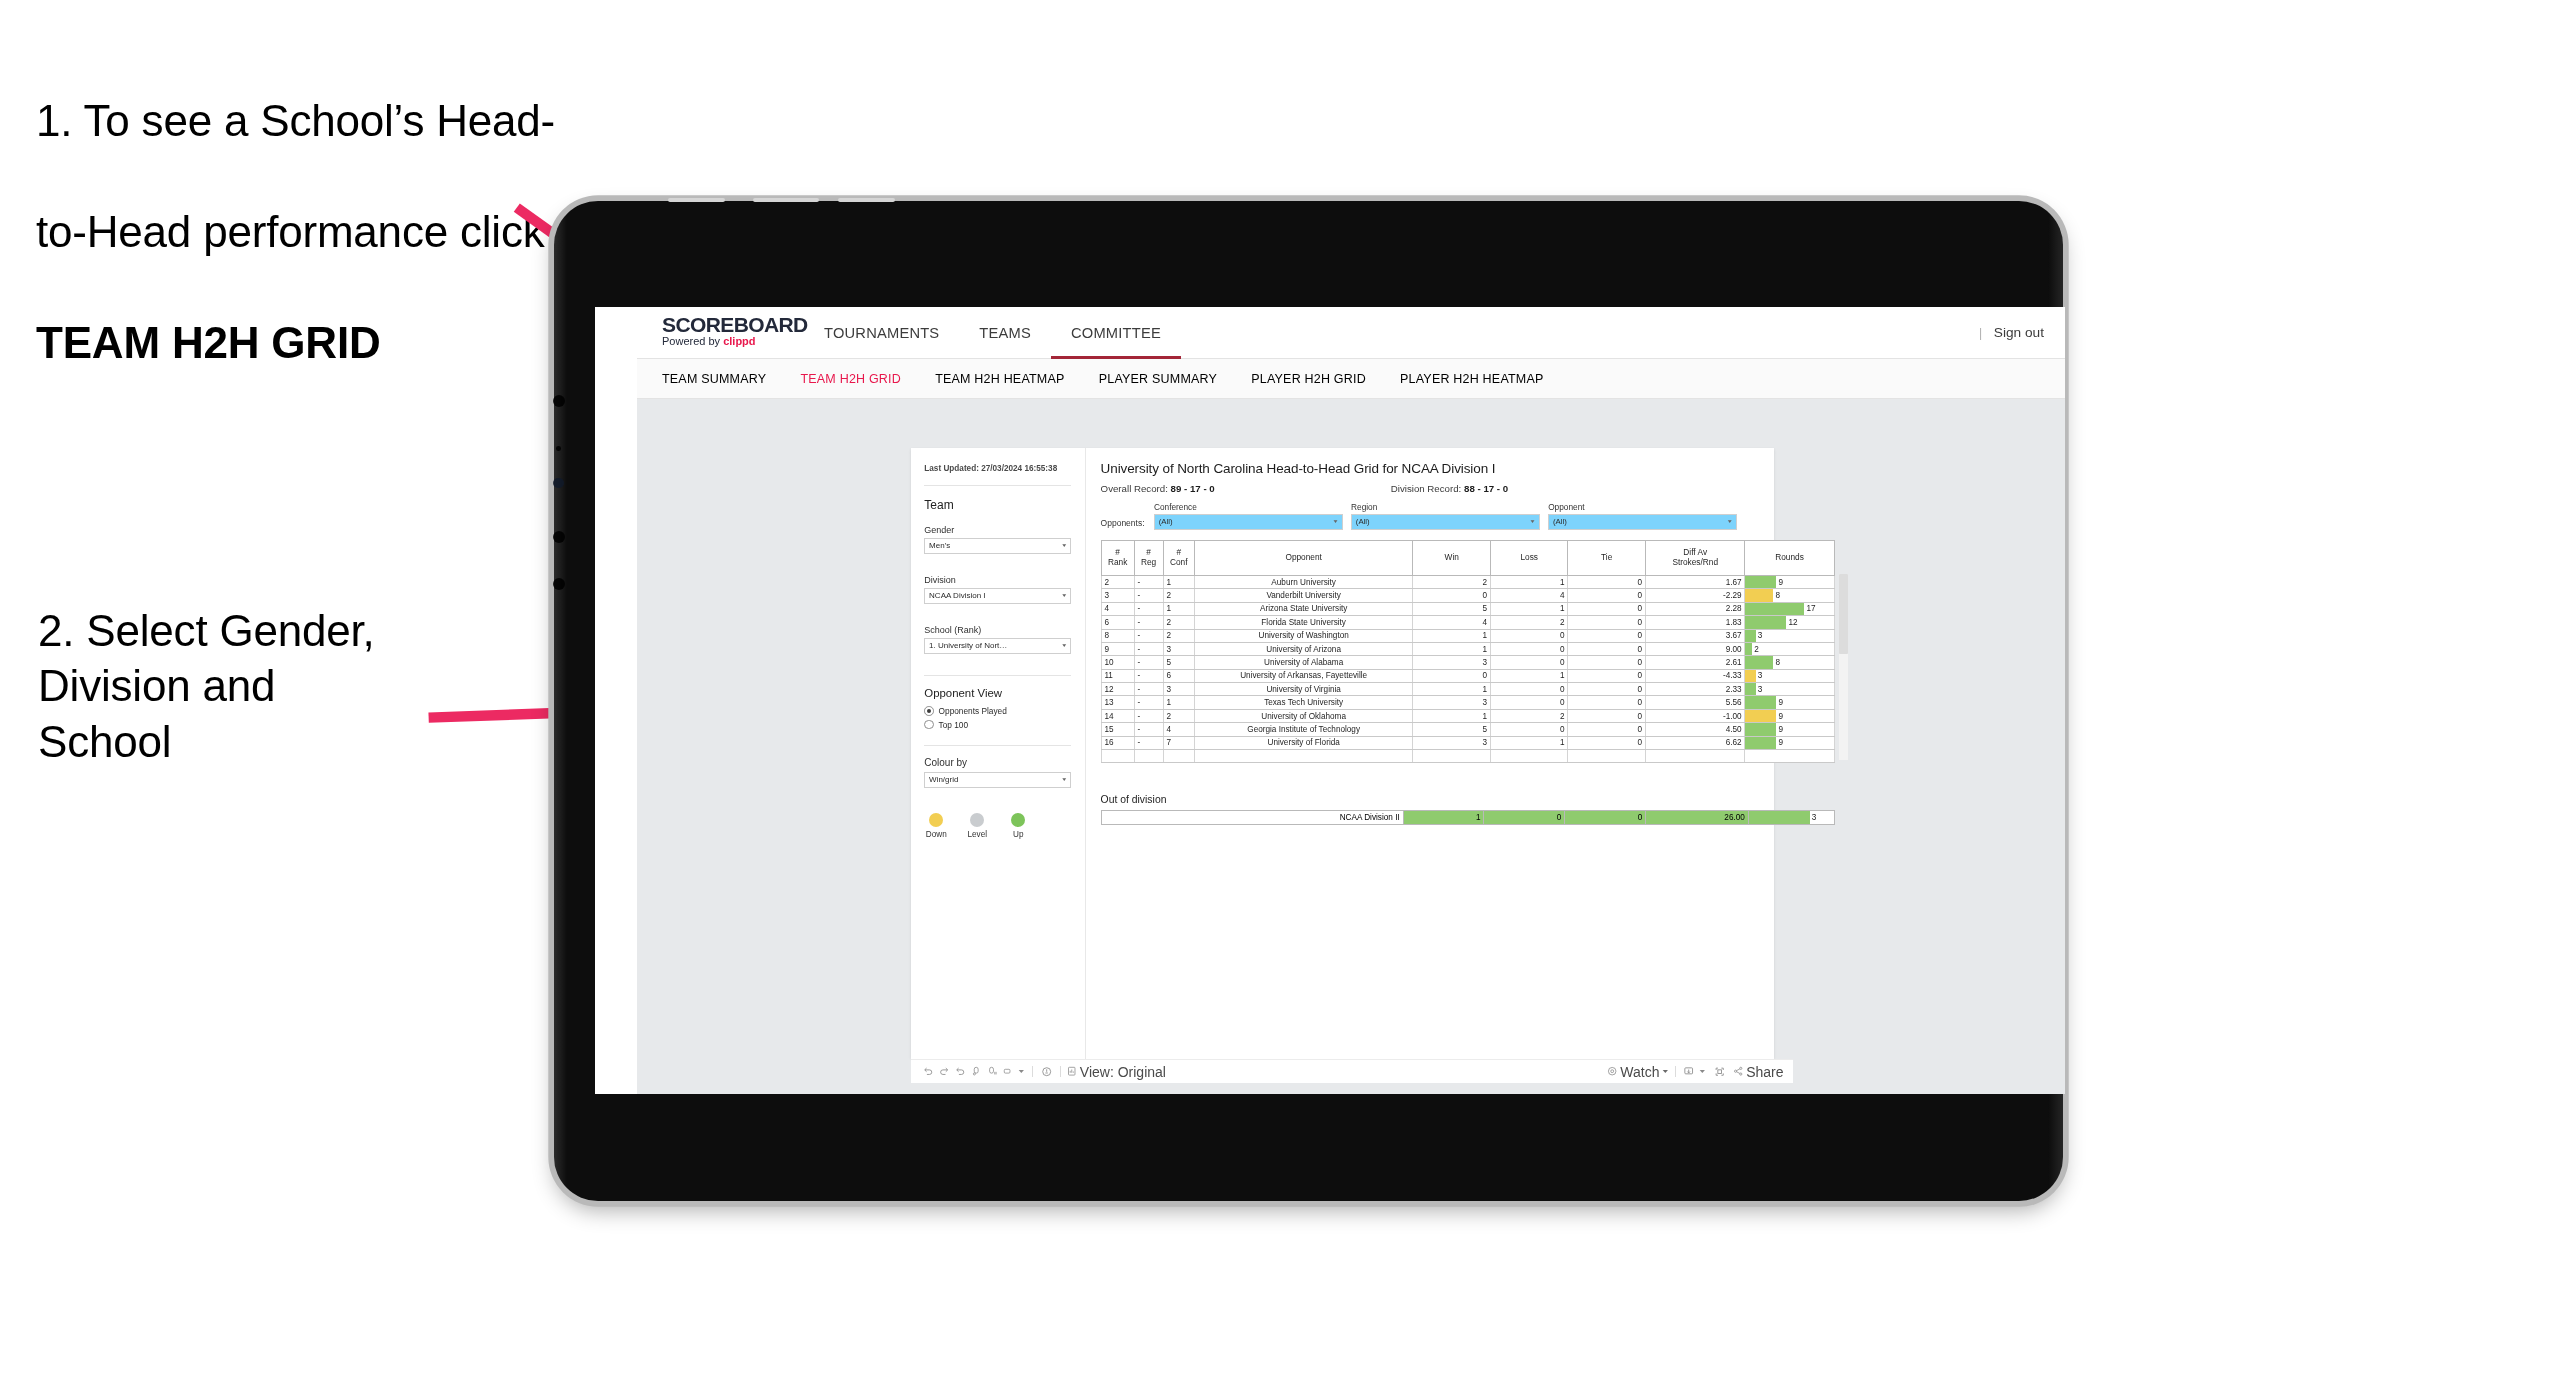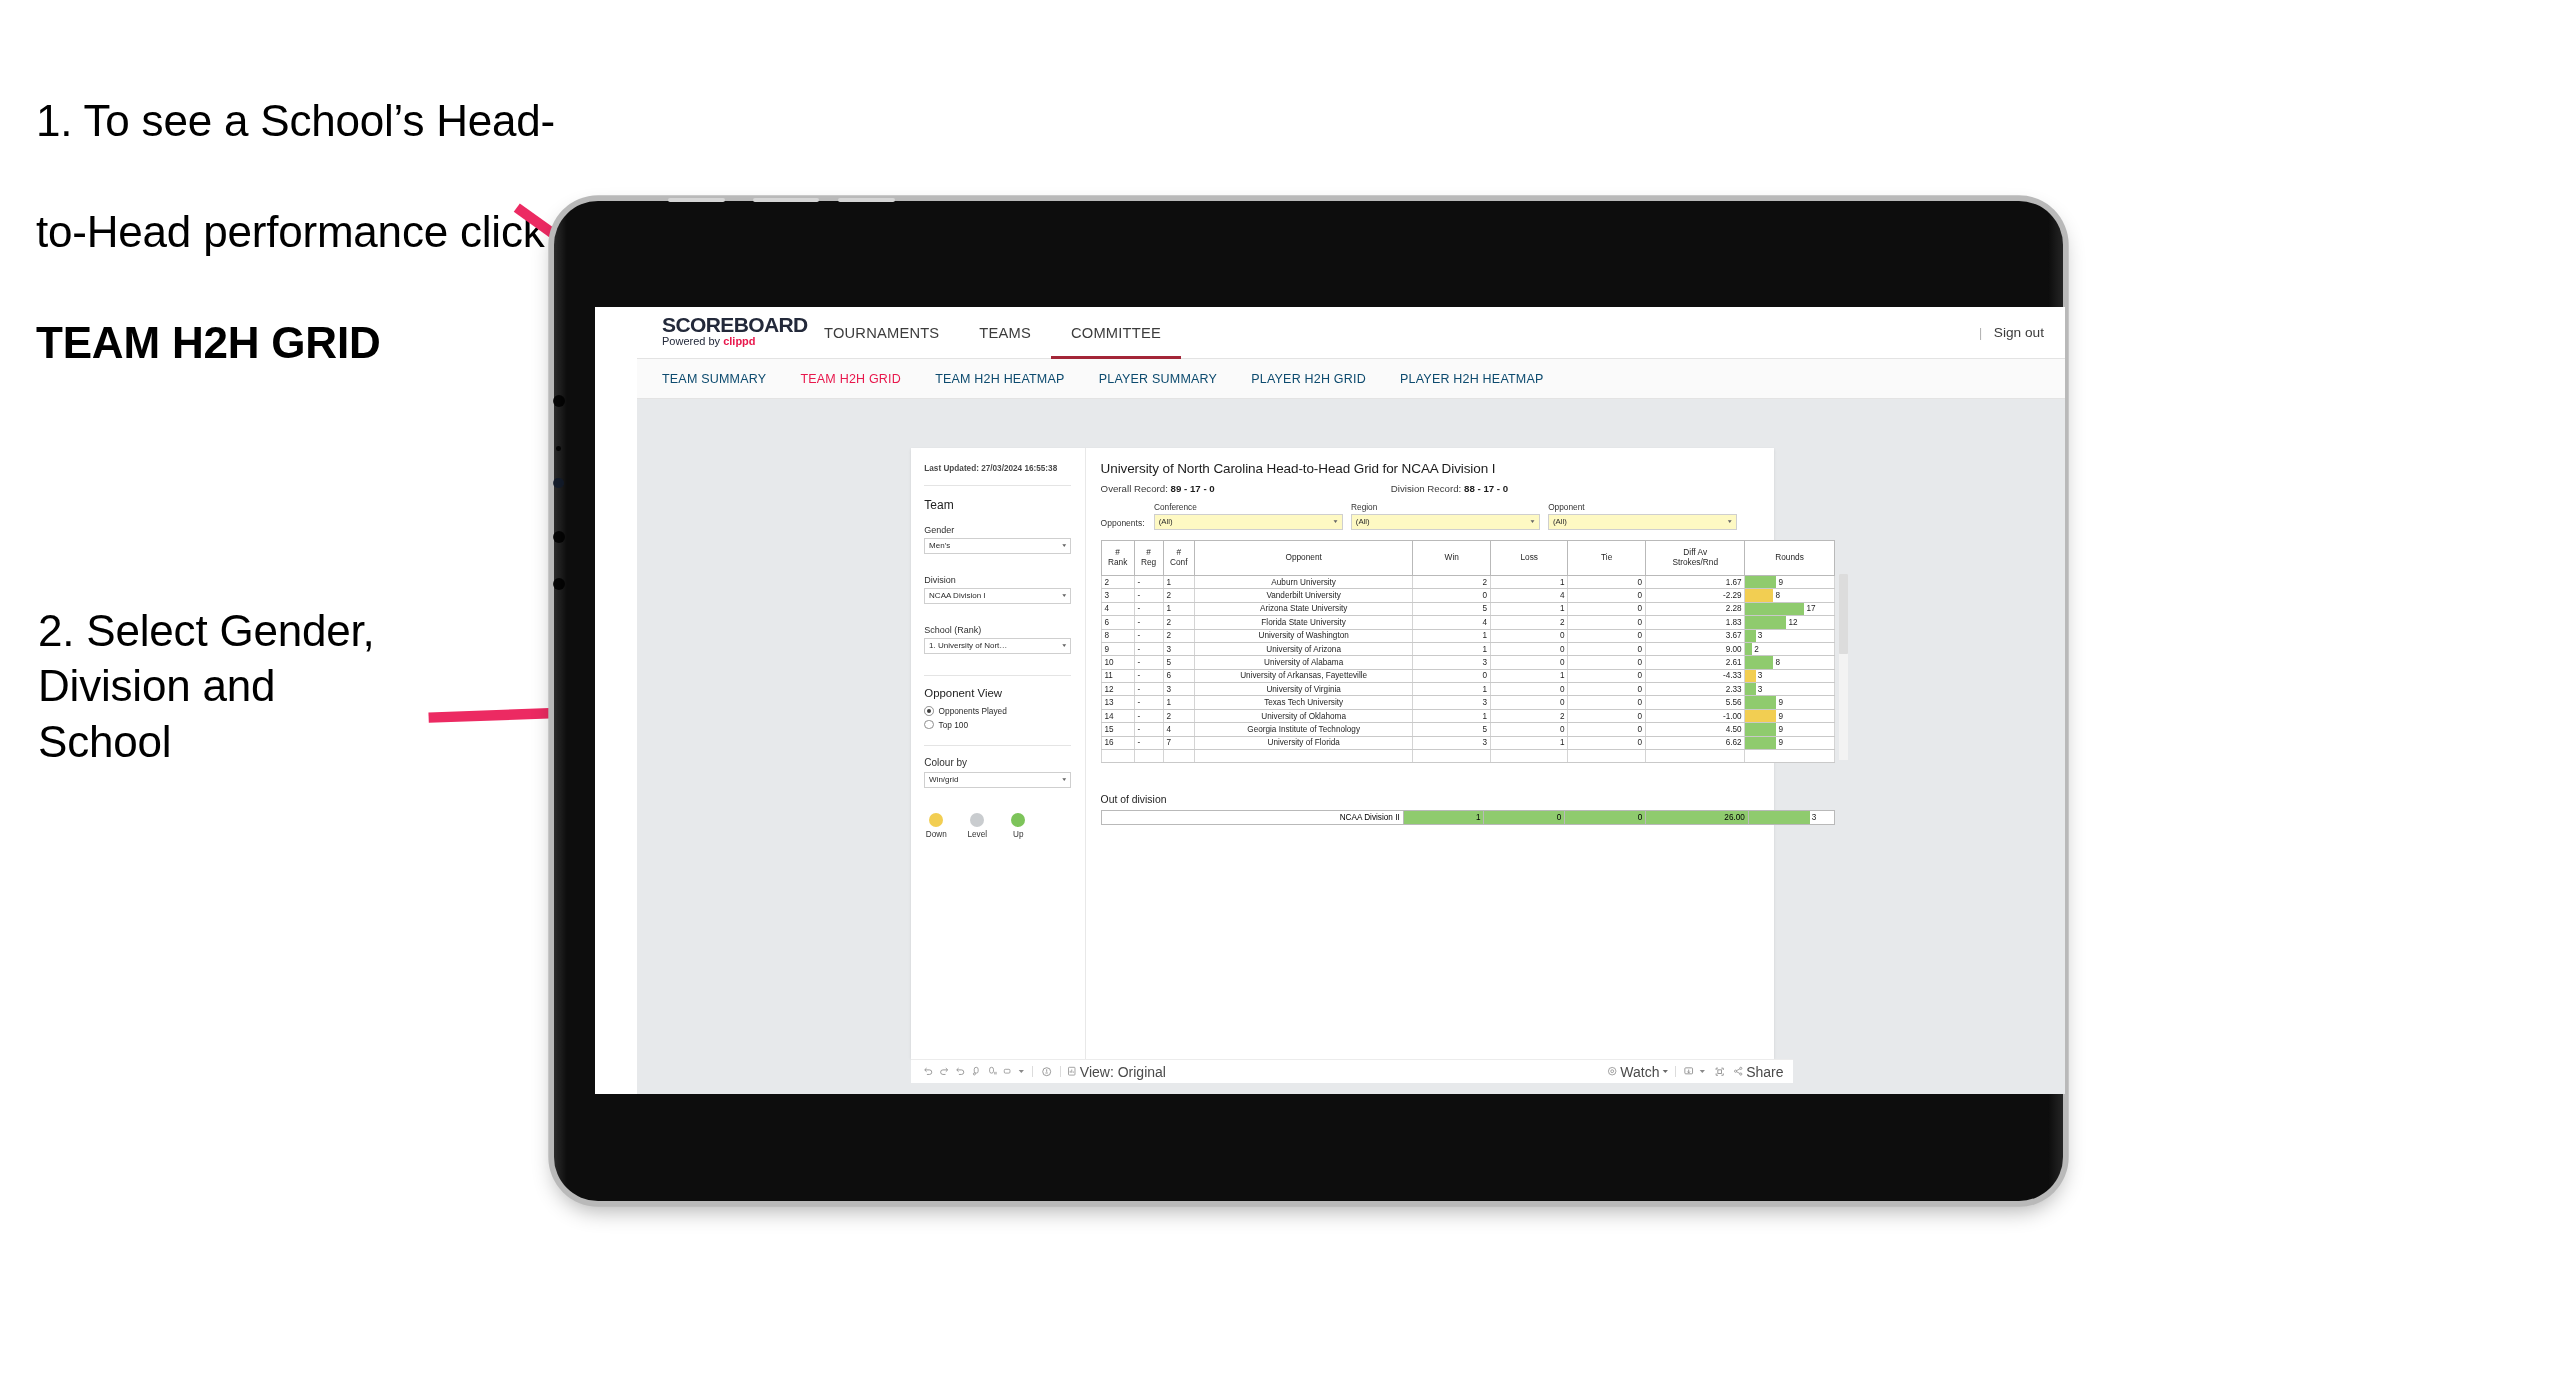--- a/index.html
+++ b/index.html
@@ -86,21 +86,21 @@
   }
   .sep { color:#b5b5b5; }
 
   
   #subnav {
     height: 39px; background:#fafafa;
     border-bottom:0.9px solid #e3e3e3;
     display:flex; align-items:center; padding-left:25px; gap:0;
   }
   .subnav-item{
-    font-size: 12.5px; color:#0c4a6e; letter-spacing:0.2px;
+    font-size: 12.5px; color:#000000; letter-spacing:0.2px;
     padding: 0 20px 0 0; margin-right: 14.2px; cursor:pointer; white-space:nowrap;
   }
   .subnav-item.active{ color:#e8174c; }
 
   
   #viz { background:#e7e9eb; height: 697px; position:relative; }
   #sheet {
     position:absolute; left: 274px; top: 49px;
     width: 863px; height: 611px;
     background:#ffffff;
@@ -139,21 +139,21 @@
   .viz-title{ font-size: 13.5px; color:#1c1c1c; letter-spacing:-0.1px; }
   .rec-row{ display:flex; margin-top: 6.6px; font-size: 9.7px; color:#3a3a3a; }
   .rec-row .rec2{ margin-left: 176px; }
   .rec-row b{ color:#1c1c1c; }
 
   .filters{ display:flex; align-items:flex-end; margin-top: 8.5px; gap: 8.5px; }
   .filters .oplabel{ font-size:8.5px; color:#333; padding-bottom:1.9px; margin-right:0.9px;}
   .fblock{ }
   .fblock .flab{ font-size:8.3px; color:#333; margin-bottom:1.9px; }
   .fsel{
-    height:13.3px; width:180px; border:0.9px solid #cfcfcf; background:#fef9c3;
+    height:13.3px; width:180px; border:0.9px solid #cfcfcf; background:#7dd3fc;
     display:flex; align-items:center; justify-content:space-between;
     padding:0 2.8px 0 3.8px; font-size:7.8px; color:#2b2b2b; cursor:pointer;
   }
 
   
   #tablewrap{ margin-top: 10.4px; position:relative; }
   table.h2h{ border-collapse: collapse; width: 734px; table-layout: fixed; font-size: 8.2px; color:#1f1f1f; }
   table.h2h th{
     border:0.9px solid #b9b9b9; background:#fff; font-weight:400; color:#1f1f1f;
     height: 32px; vertical-align:middle; text-align:center; line-height:1.15; font-size:8.3px;

